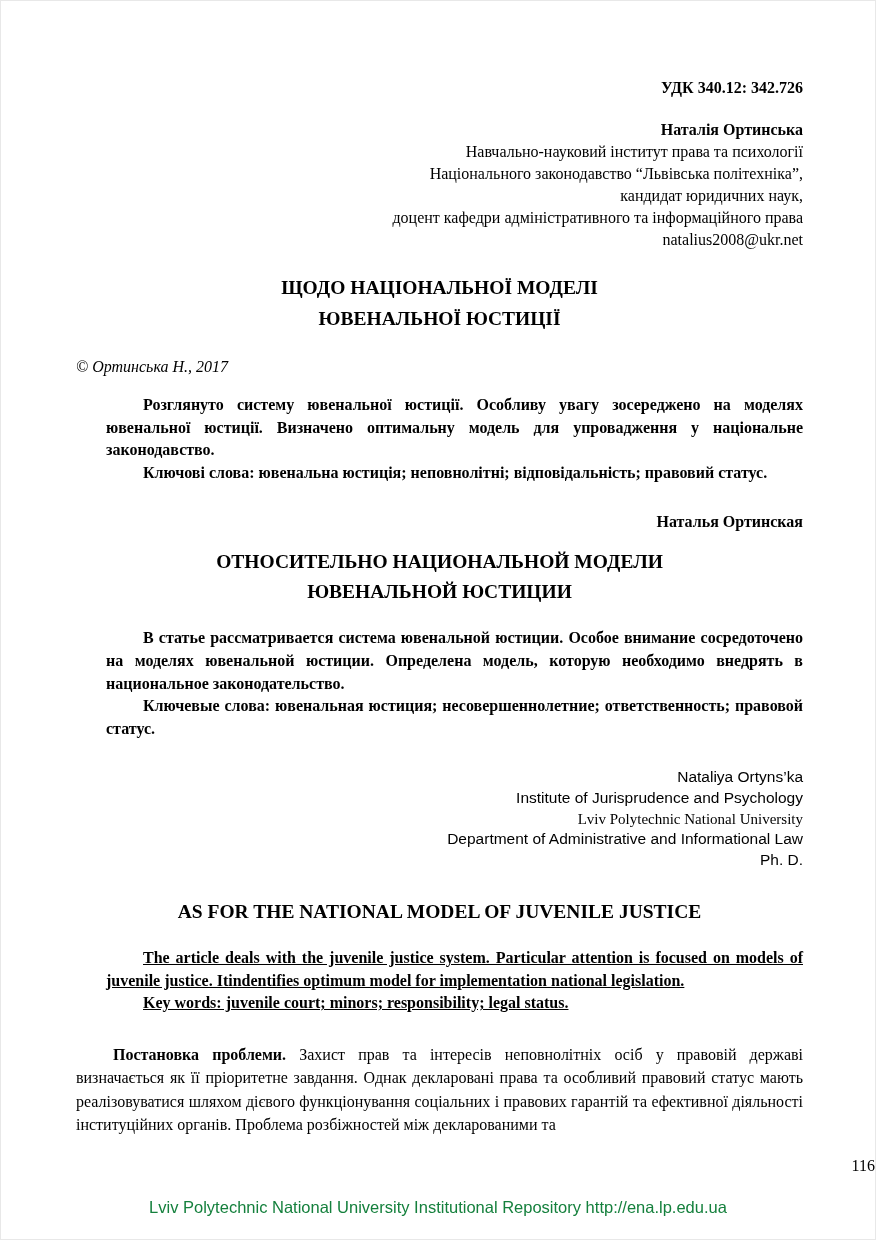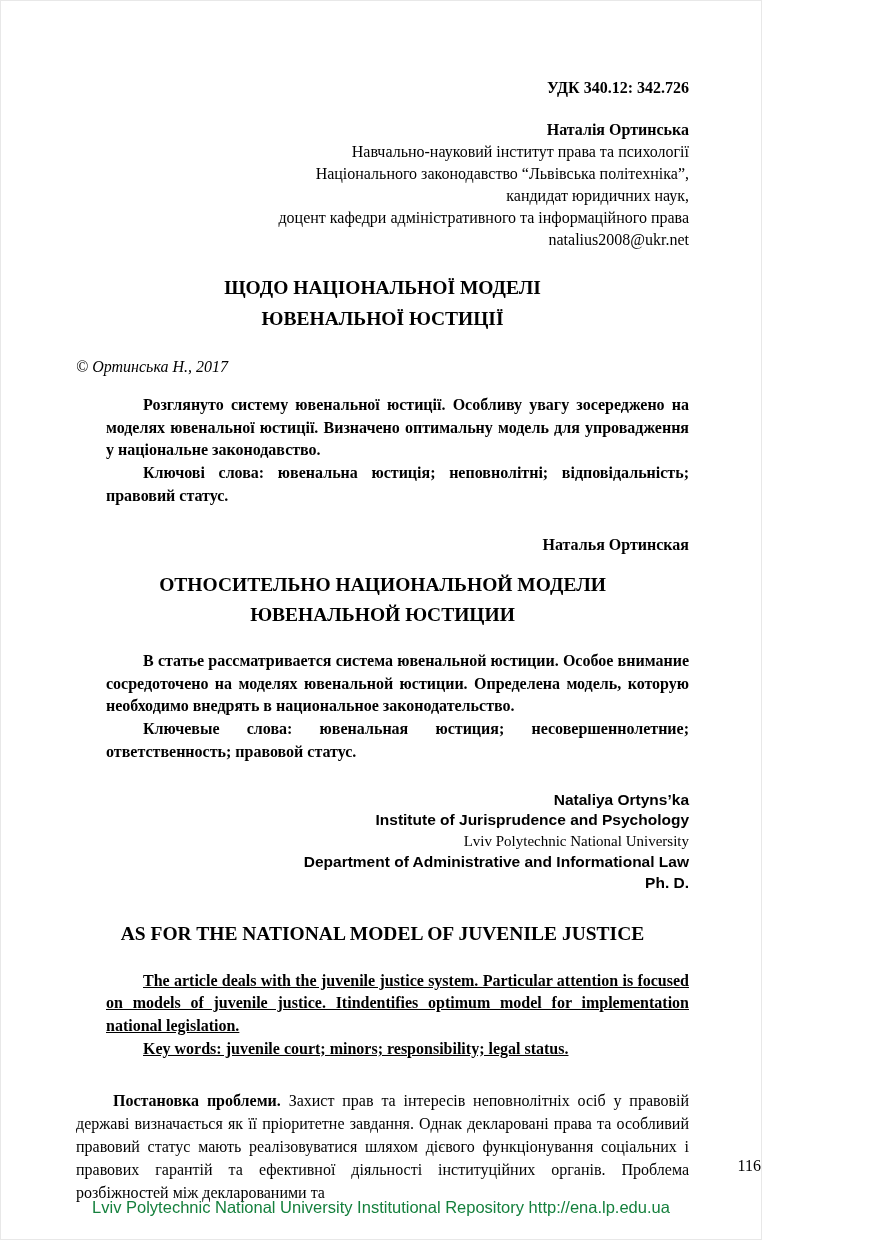--- a/index.html
+++ b/index.html
@@ -1,19 +1,19 @@
 <!DOCTYPE html>
 <html><head>
 <meta charset="utf-8">
 <style>
   * { margin: 0; padding: 0; box-sizing: border-box; }
   html, body { background: #ffffff; }
   .page {
     position: relative;
-    width: 762px;
+    width: 876px;
     height: 1240px;
     background: #ffffff;
     border: 1px solid #e8e8e8;
     overflow: hidden;
     padding: 78px 72px 0 75px;
     font-family: "Liberation Serif", serif;
     font-size: 16px;
     color: #000000;
   }
   .udc {
@@ -52,21 +52,21 @@
   }
   .title-ru { margin-top: 16px; }
   .abstract-ru { margin-top: 20px; }
   .en-author-block {
     margin-top: 26px;
     text-align: right;
     line-height: 1.35;
   }
   .en-author-block .sans-bold {
     font-family: "Liberation Sans", sans-serif;
-    font-weight: bold;
+    font-weight: normal;
     font-size: 15.5px;
   }
   .en-author-block .serif-regular {
     font-family: "Liberation Serif", serif;
     font-size: 15px;
   }
   .title-en { margin-top: 26px; }
   .abstract-en { margin-top: 20px; text-decoration: underline; }
   .body-par {
     margin-top: 28px;

